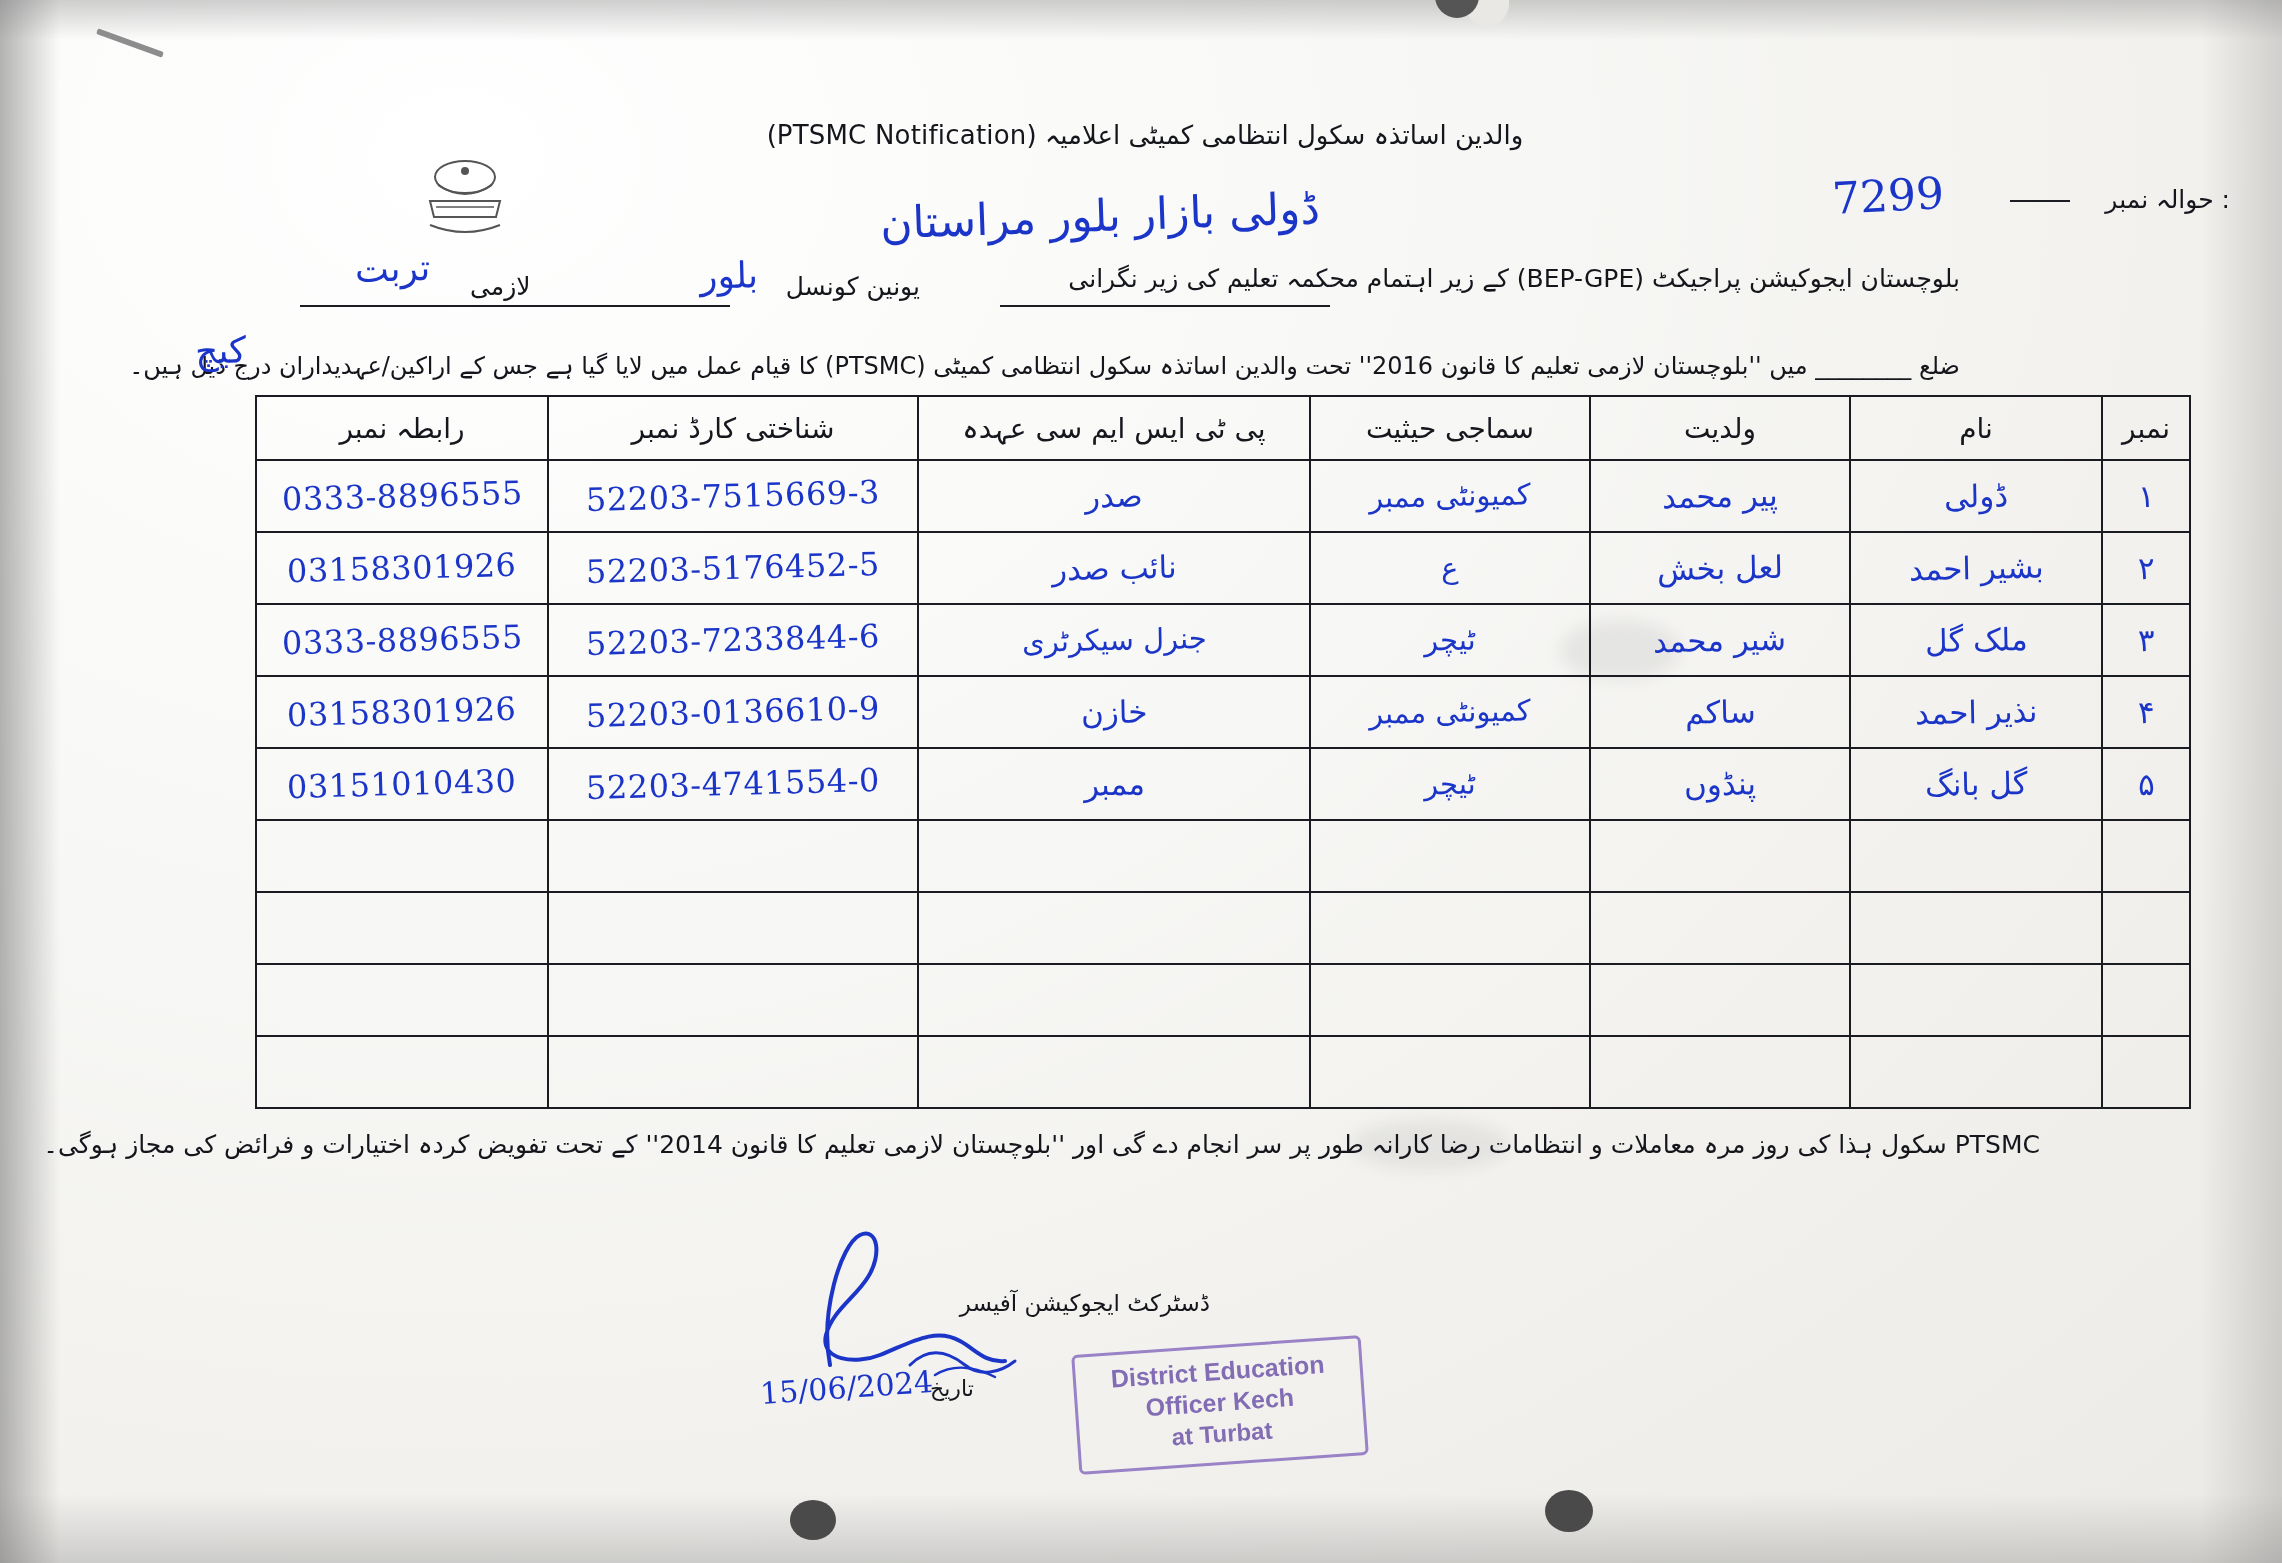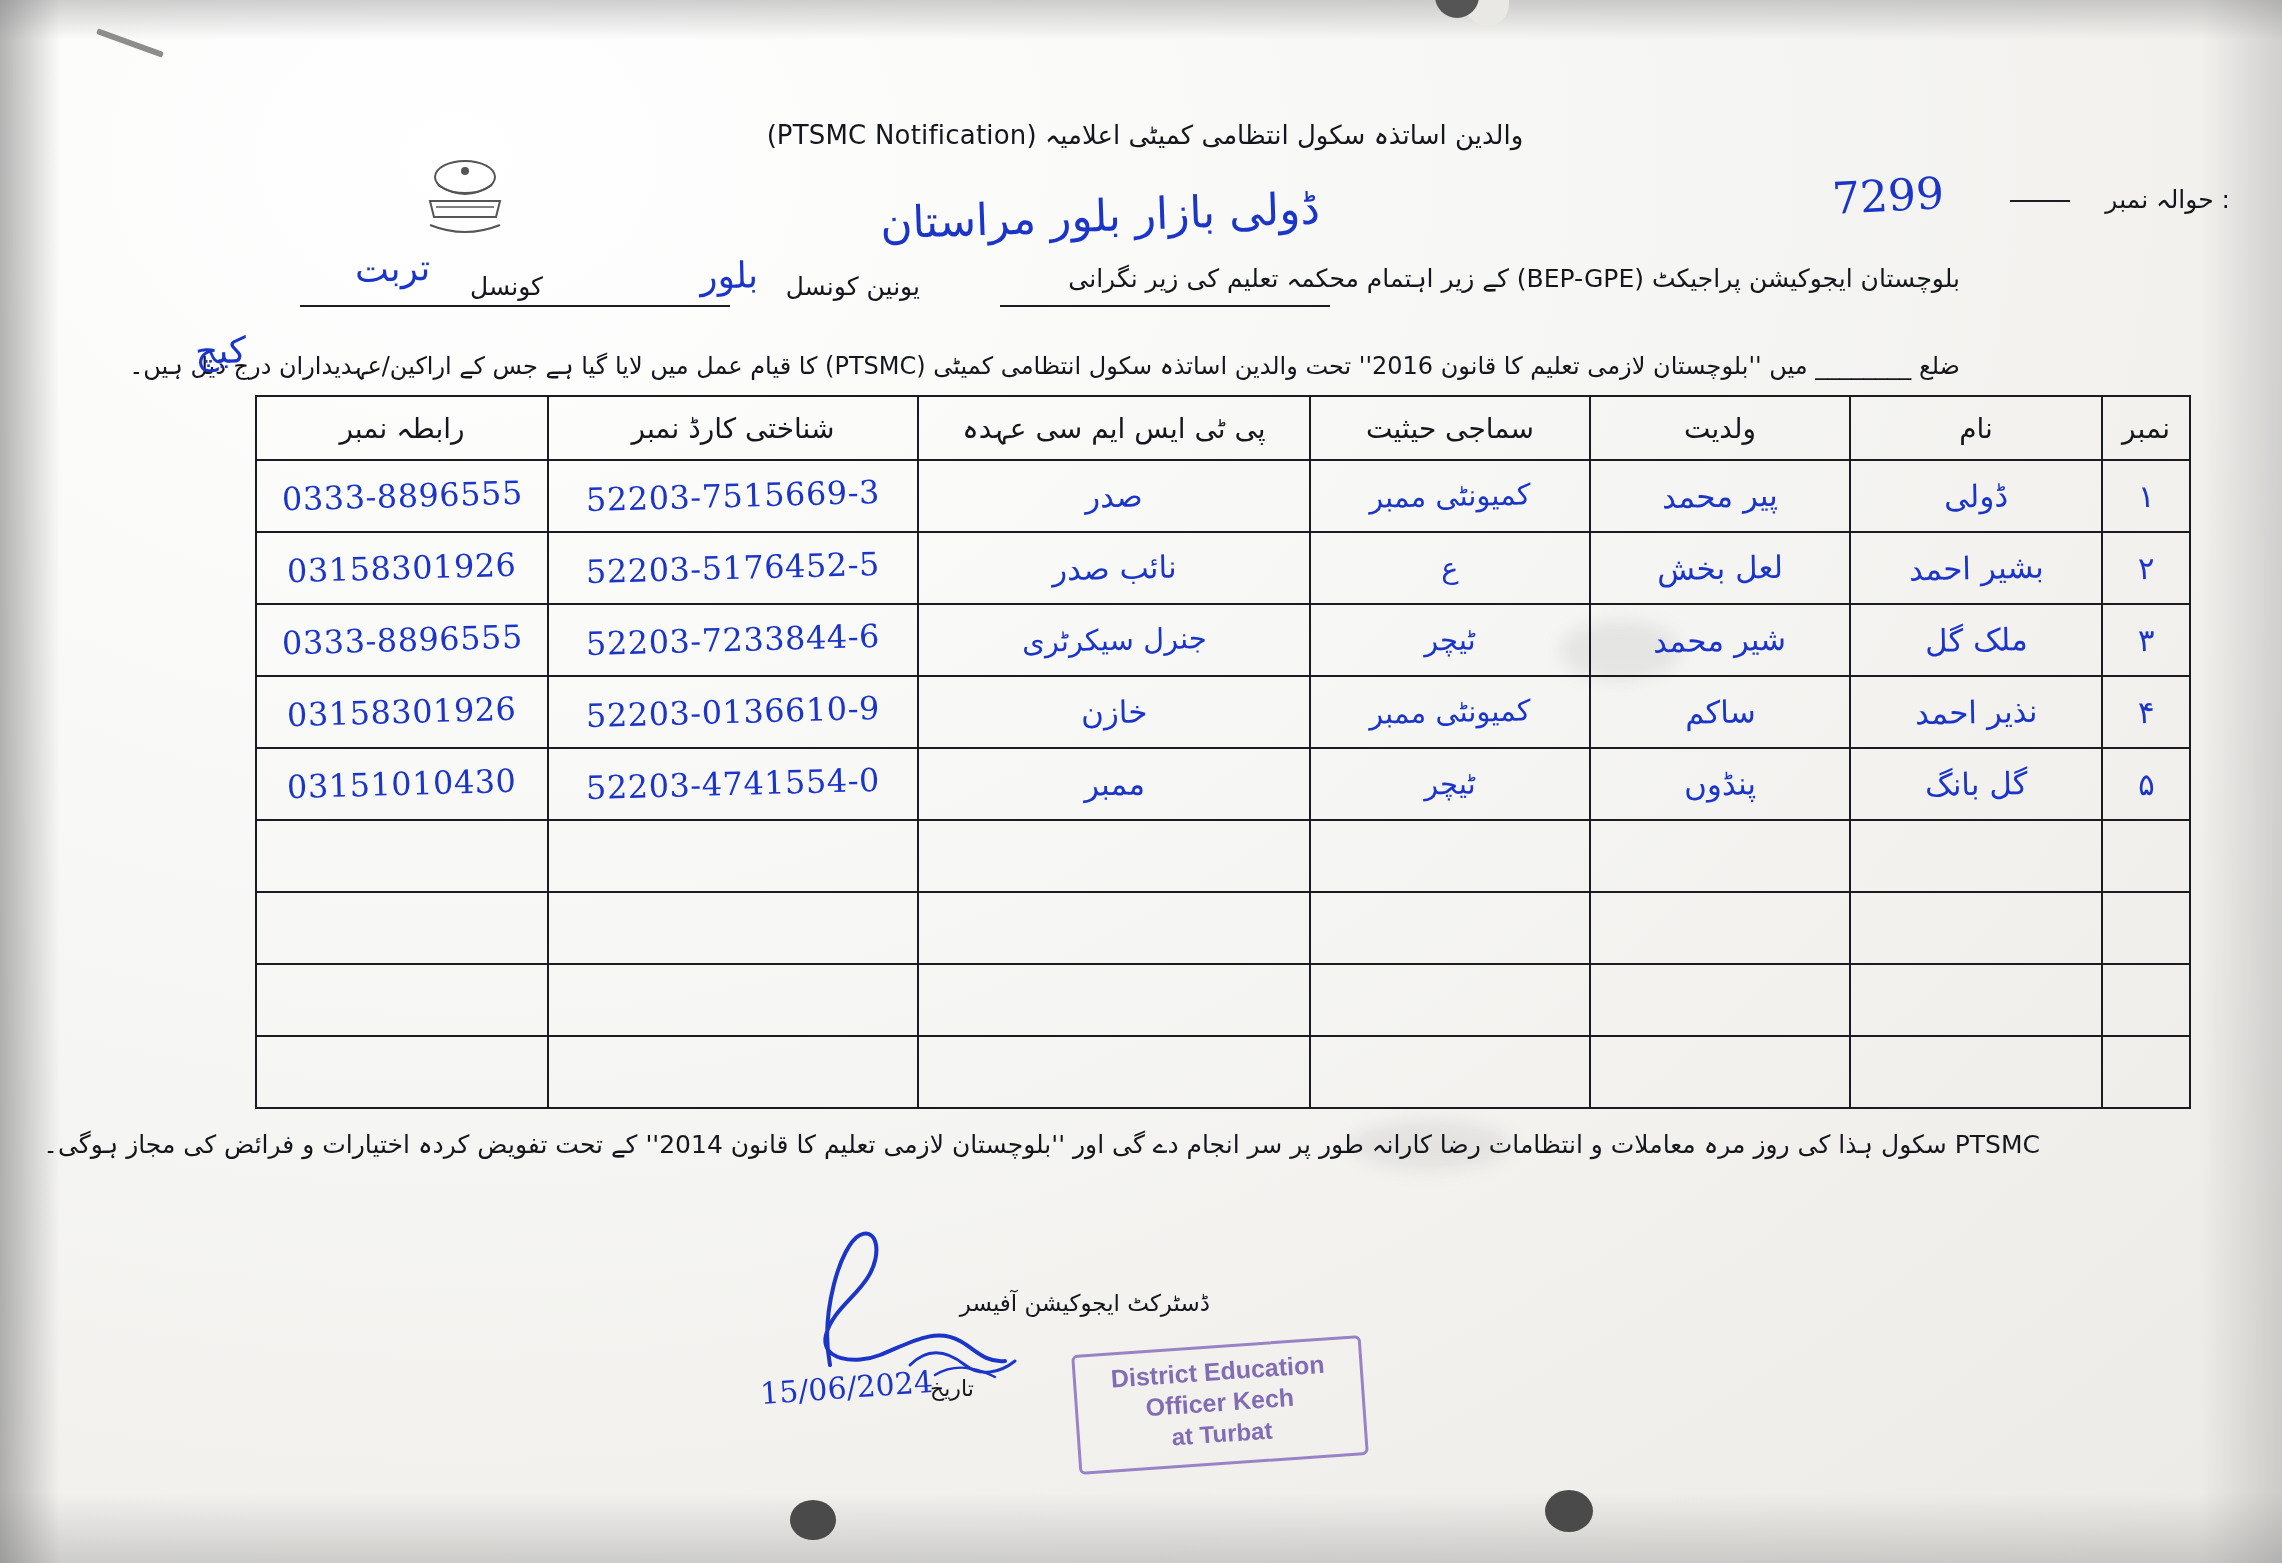--- a/index.html
+++ b/index.html
@@ -309,21 +309,21 @@
   </svg>
 
   <div class="pr title">والدین اساتذہ سکول انتظامی کمیٹی اعلامیہ (PTSMC Notification)</div>
 
   <div class="pr ref-label">: حوالہ نمبر</div>
   <div class="ref-dash"></div>
   <div class="ref-no">7299</div>
 
   <div class="pr line1">بلوچستان ایجوکیشن پراجیکٹ (BEP-GPE) کے زیر اہتمام محکمہ تعلیم کی زیر نگرانی</div>
   <div class="pr line1b">یونین کونسل</div>
-  <div class="pr" style="top:272px; left:470px; font-size:25px;">کونسل</div>
+  <div class="pr" style="top:272px; left:470px; font-size:25px;">لازمی</div>
   <div class="underline" style="left:300px; top:305px; width:430px;"></div>
   <div class="underline" style="left:1000px; top:305px; width:330px;"></div>
 
   <div class="pr line2">ضلع ________ میں ''بلوچستان لازمی تعلیم کا قانون 2016'' تحت والدین اساتذہ سکول انتظامی کمیٹی (PTSMC) کا قیام عمل میں لایا گیا ہے جس کے اراکین/عہدیداران درج ذیل ہیں۔</div>
 
   <div class="fill-school">ڈولی بازار بلور مراستان</div>
   <div class="fill-uc">بلور</div>
   <div class="fill-tehsil">تربت</div>
   <div class="fill-district">کیچ</div>
 

